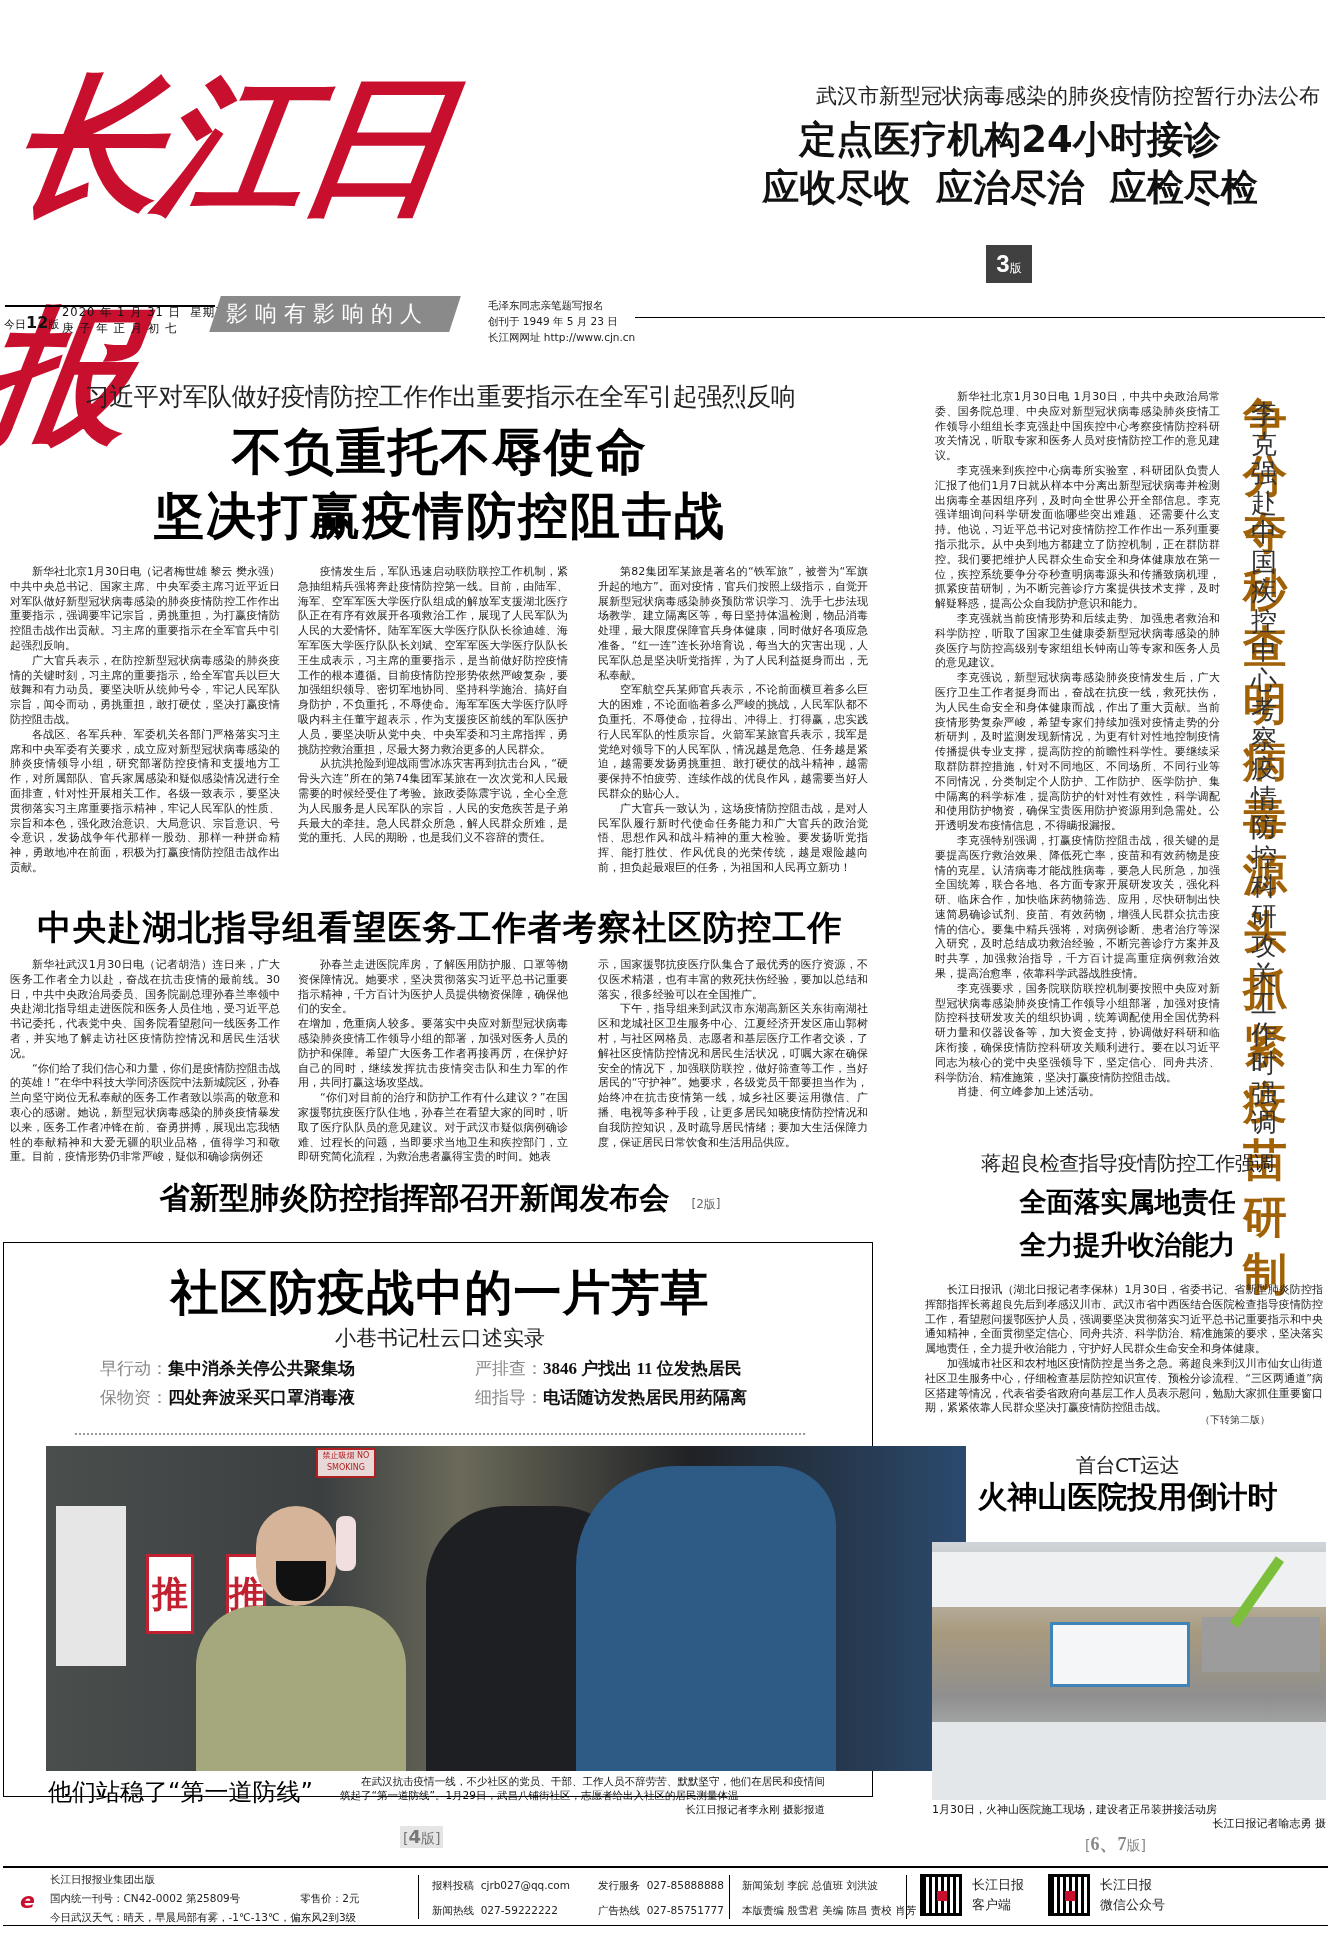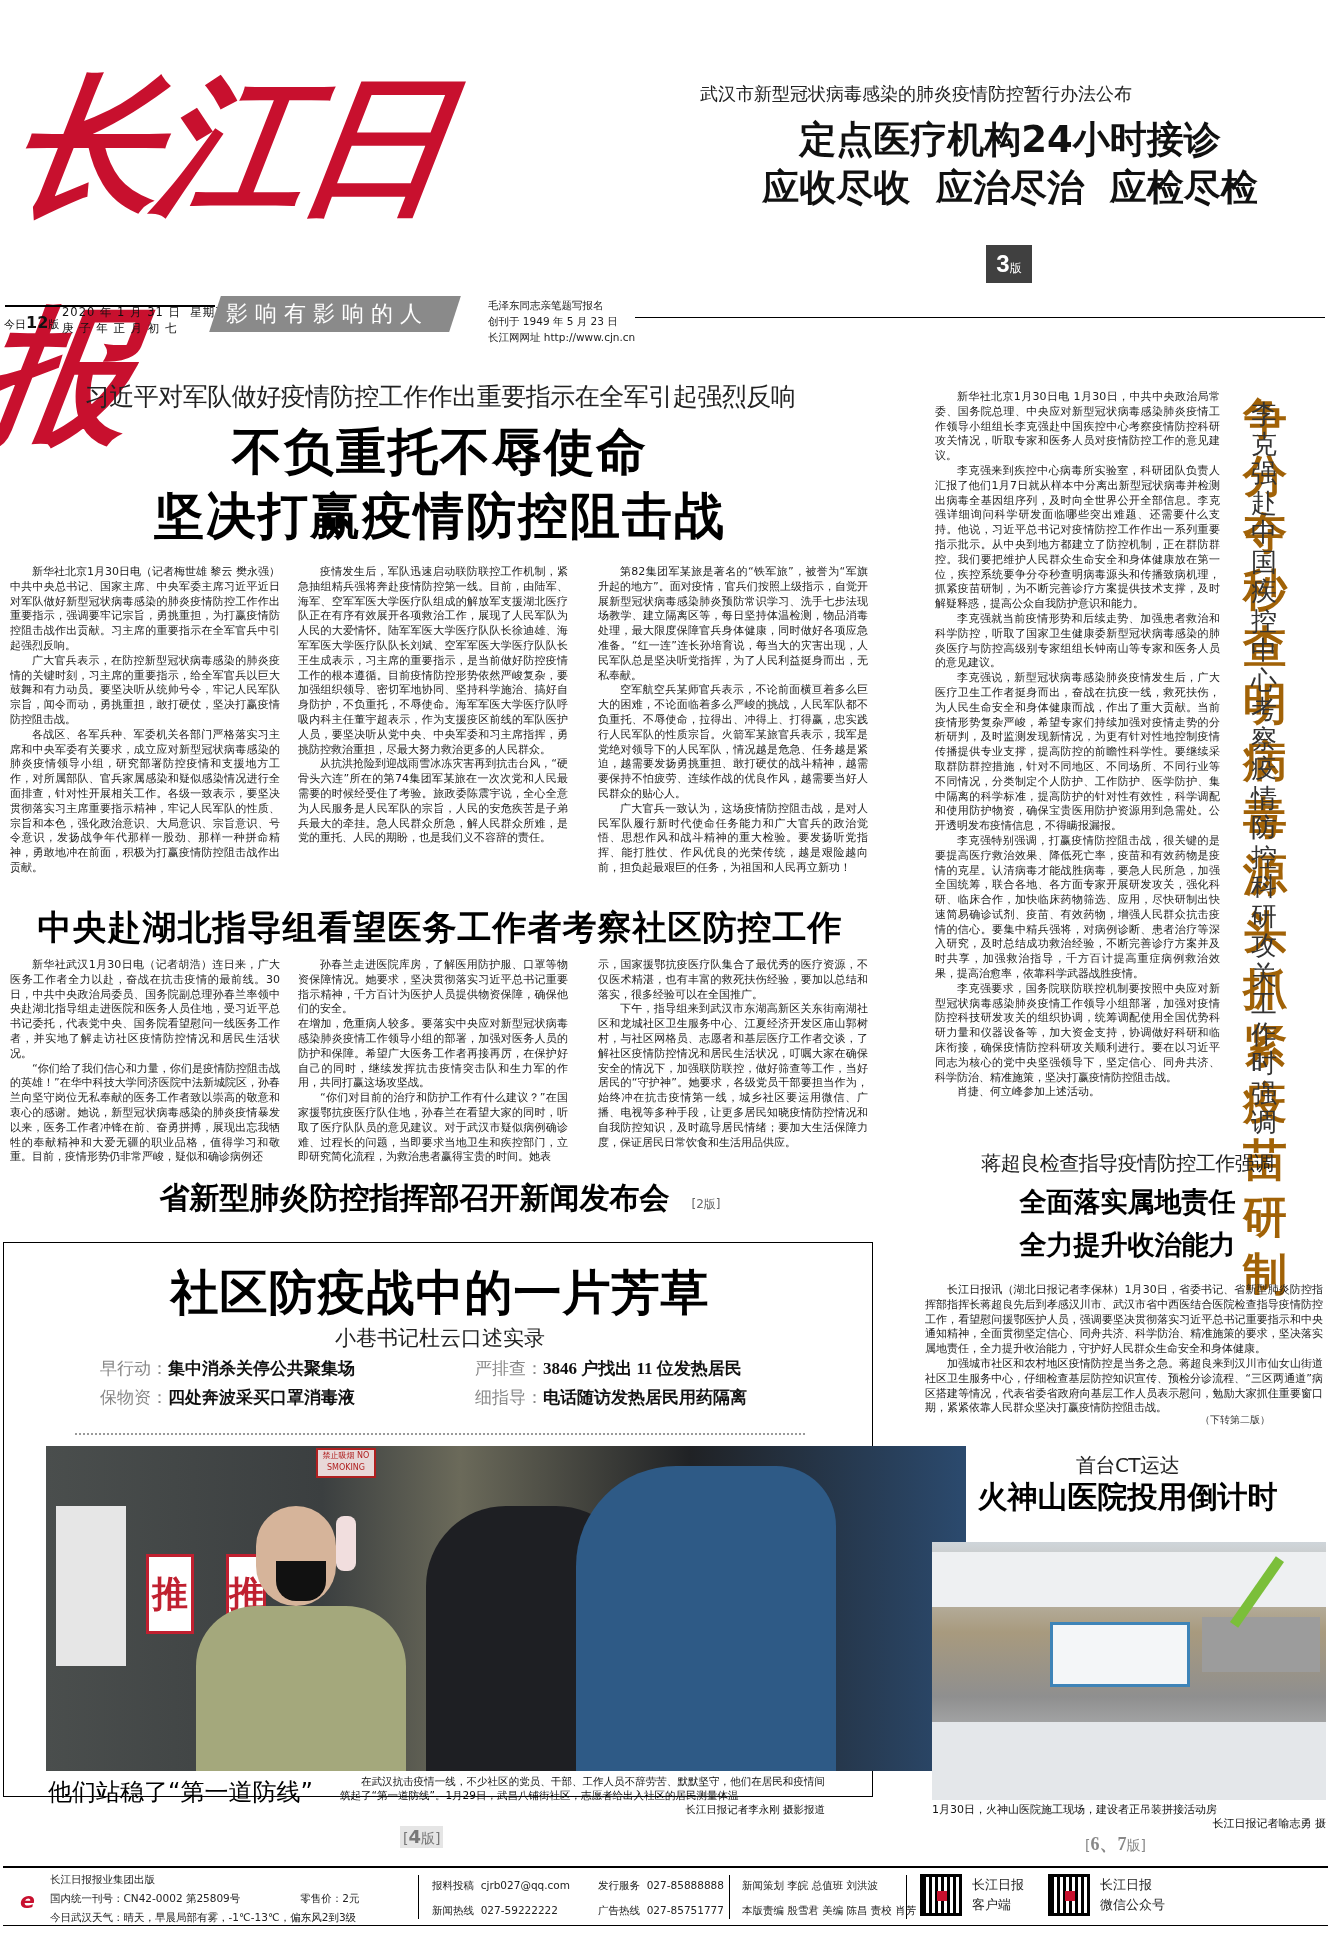--- a/index.html
+++ b/index.html
@@ -1,20 +1,20 @@
 <!DOCTYPE html>
 <html><head>
 <meta charset="utf-8">
 <style>
 *{box-sizing:border-box;margin:0;padding:0}
 body{width:1330px;height:1939px;background:#fff;font-family:"DejaVu Sans","Liberation Sans",sans-serif;color:#111;position:relative;overflow:hidden}
 .abs{position:absolute}
 
 .logo{left:14px;top:30px;width:560px;height:230px;color:#c8102e;font-family:"DejaVu Serif","Liberation Serif",serif;font-weight:bold;font-size:150px;letter-spacing:-6px;line-height:230px;font-style:italic;transform:skewX(-8deg)}
-.top-kicker{left:700px;top:82px;width:620px;text-align:left;font-size:18px;color:#222}
+.top-kicker{left:700px;top:82px;width:620px;text-align:right;font-size:21px;color:#222}
 .top-head{left:700px;top:116px;width:620px;text-align:center;font-size:37px;font-weight:bold;line-height:48px}
 .edition-badge{left:986px;top:245px;width:46px;height:38px;background:#404040;color:#fff;text-align:center;font-family:Liberation Sans, sans-serif;font-size:24px;font-weight:bold;line-height:38px}
 .edition-badge small{font-size:12px;font-weight:normal}
 .dateline-rule{left:5px;top:305px;width:210px;height:2px;background:#000}
 .pages-today{left:4px;top:313px;font-size:11px}
 .pages-today b{font-size:16px}
 .date-box{left:62px;top:304px;font-size:11.5px;line-height:16px;letter-spacing:1px}
 .slogan{left:215px;top:296px;width:240px;height:36px;background:#8a8a8a;transform:skewX(-18deg)}
 .slogan-text{left:226px;top:300px;font-size:22px;color:#fff;letter-spacing:7px;line-height:28px}
 .founder{left:488px;top:297px;font-size:10.5px;line-height:16px;color:#222}

